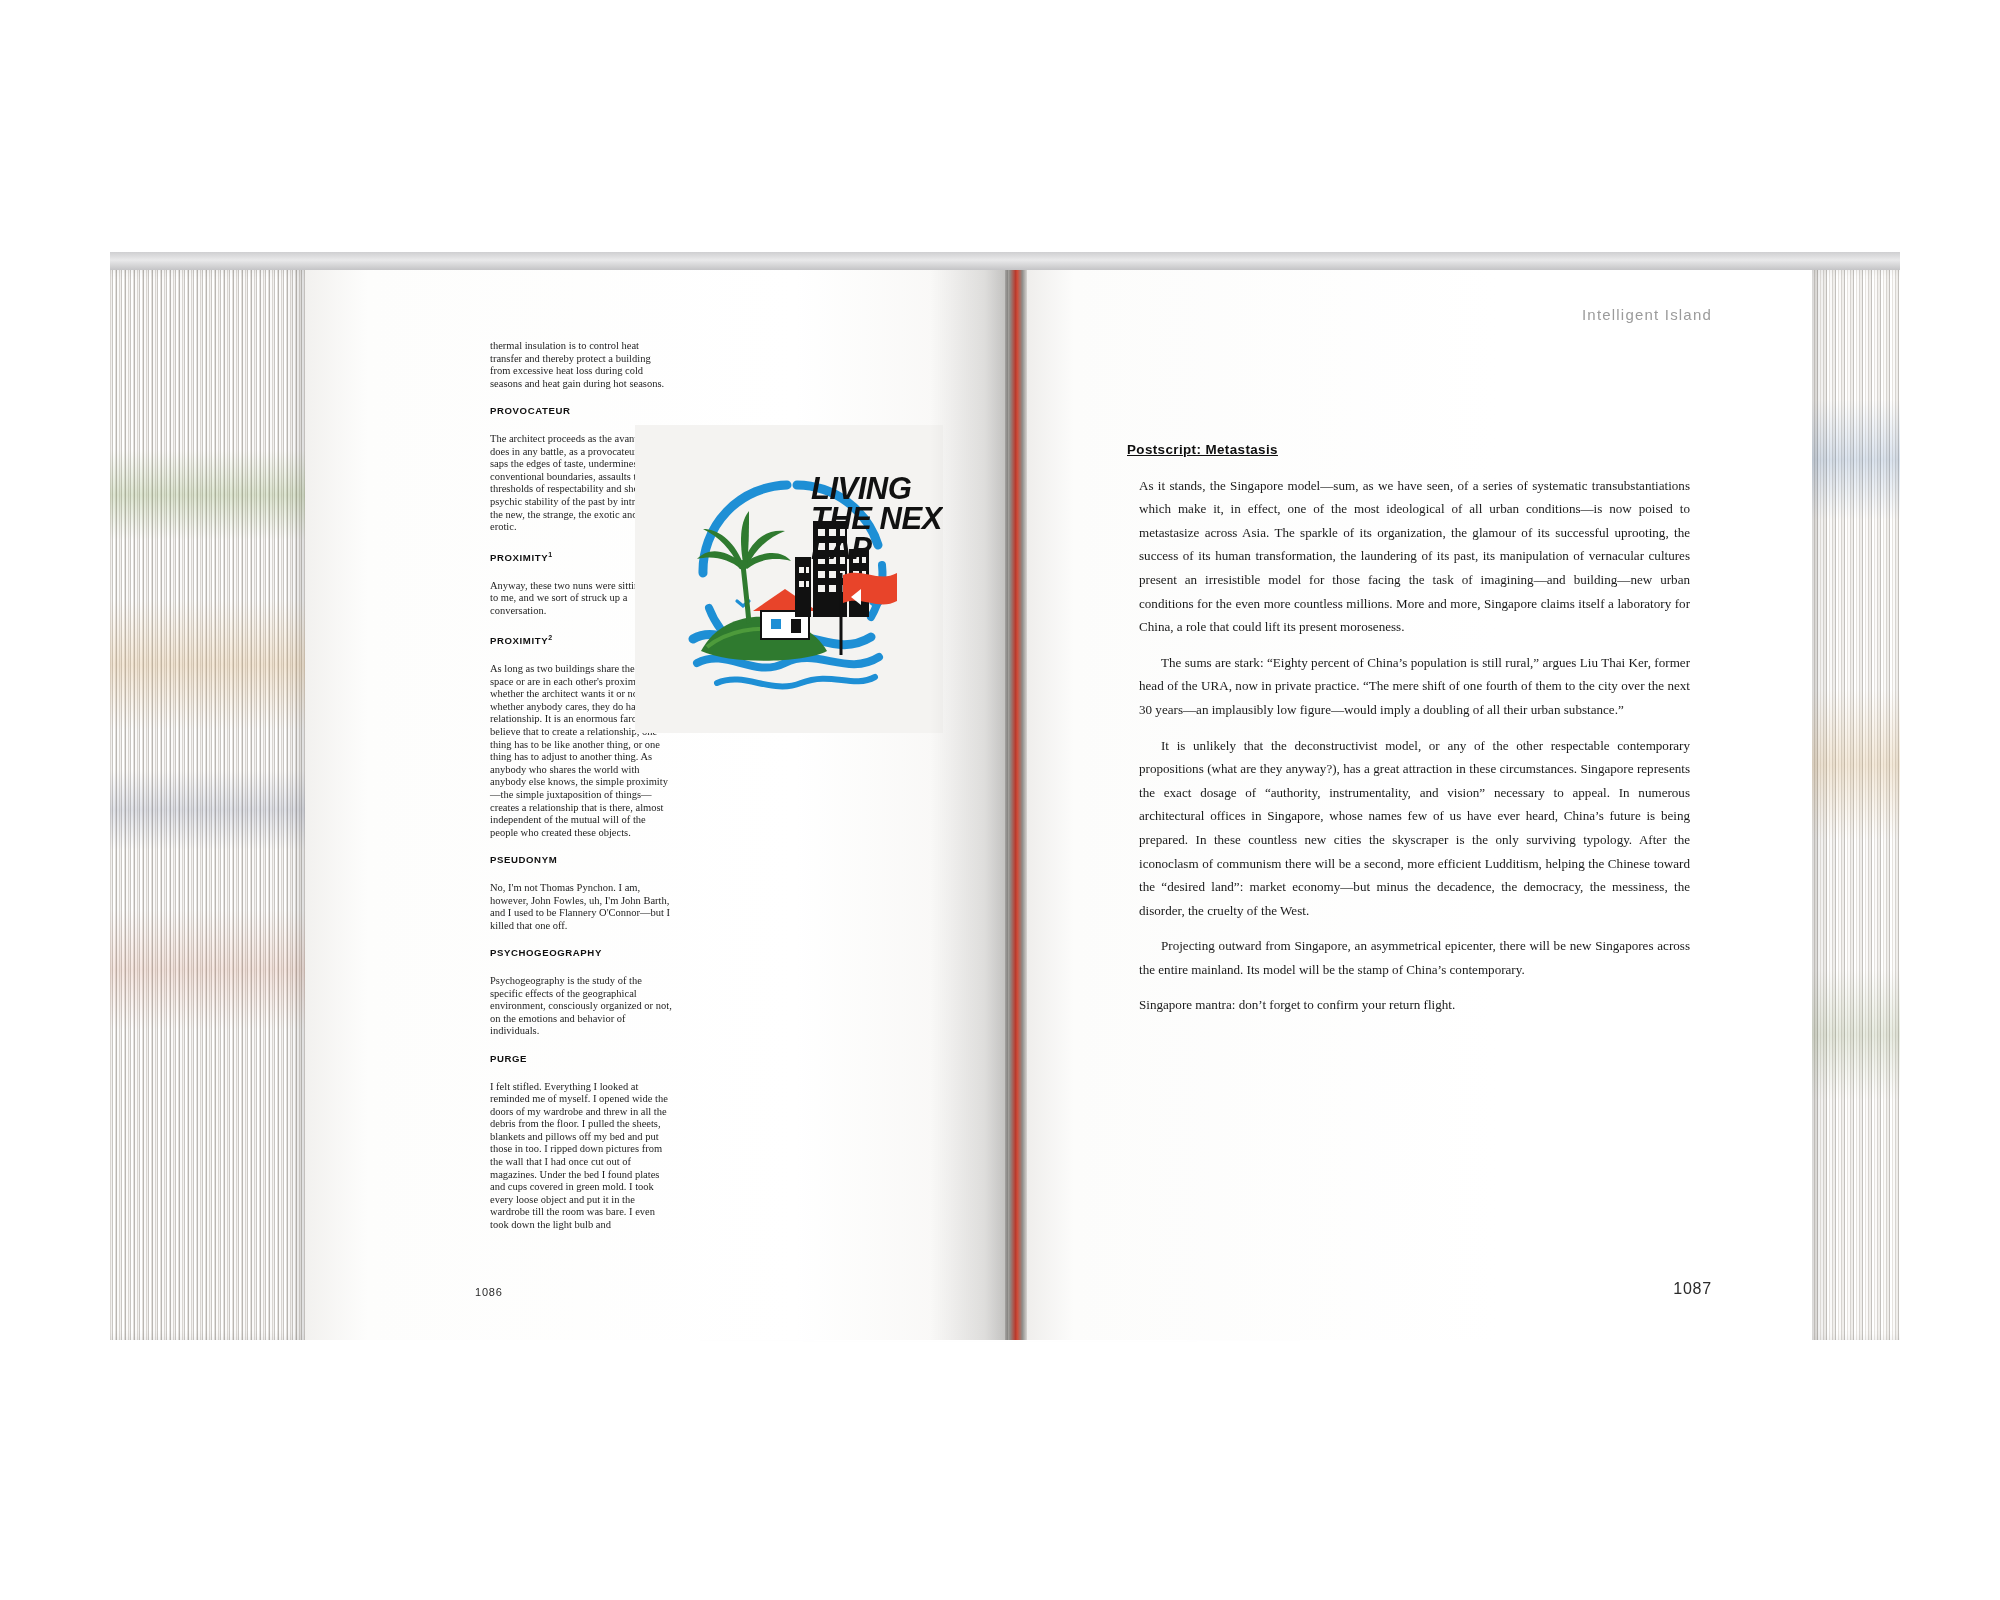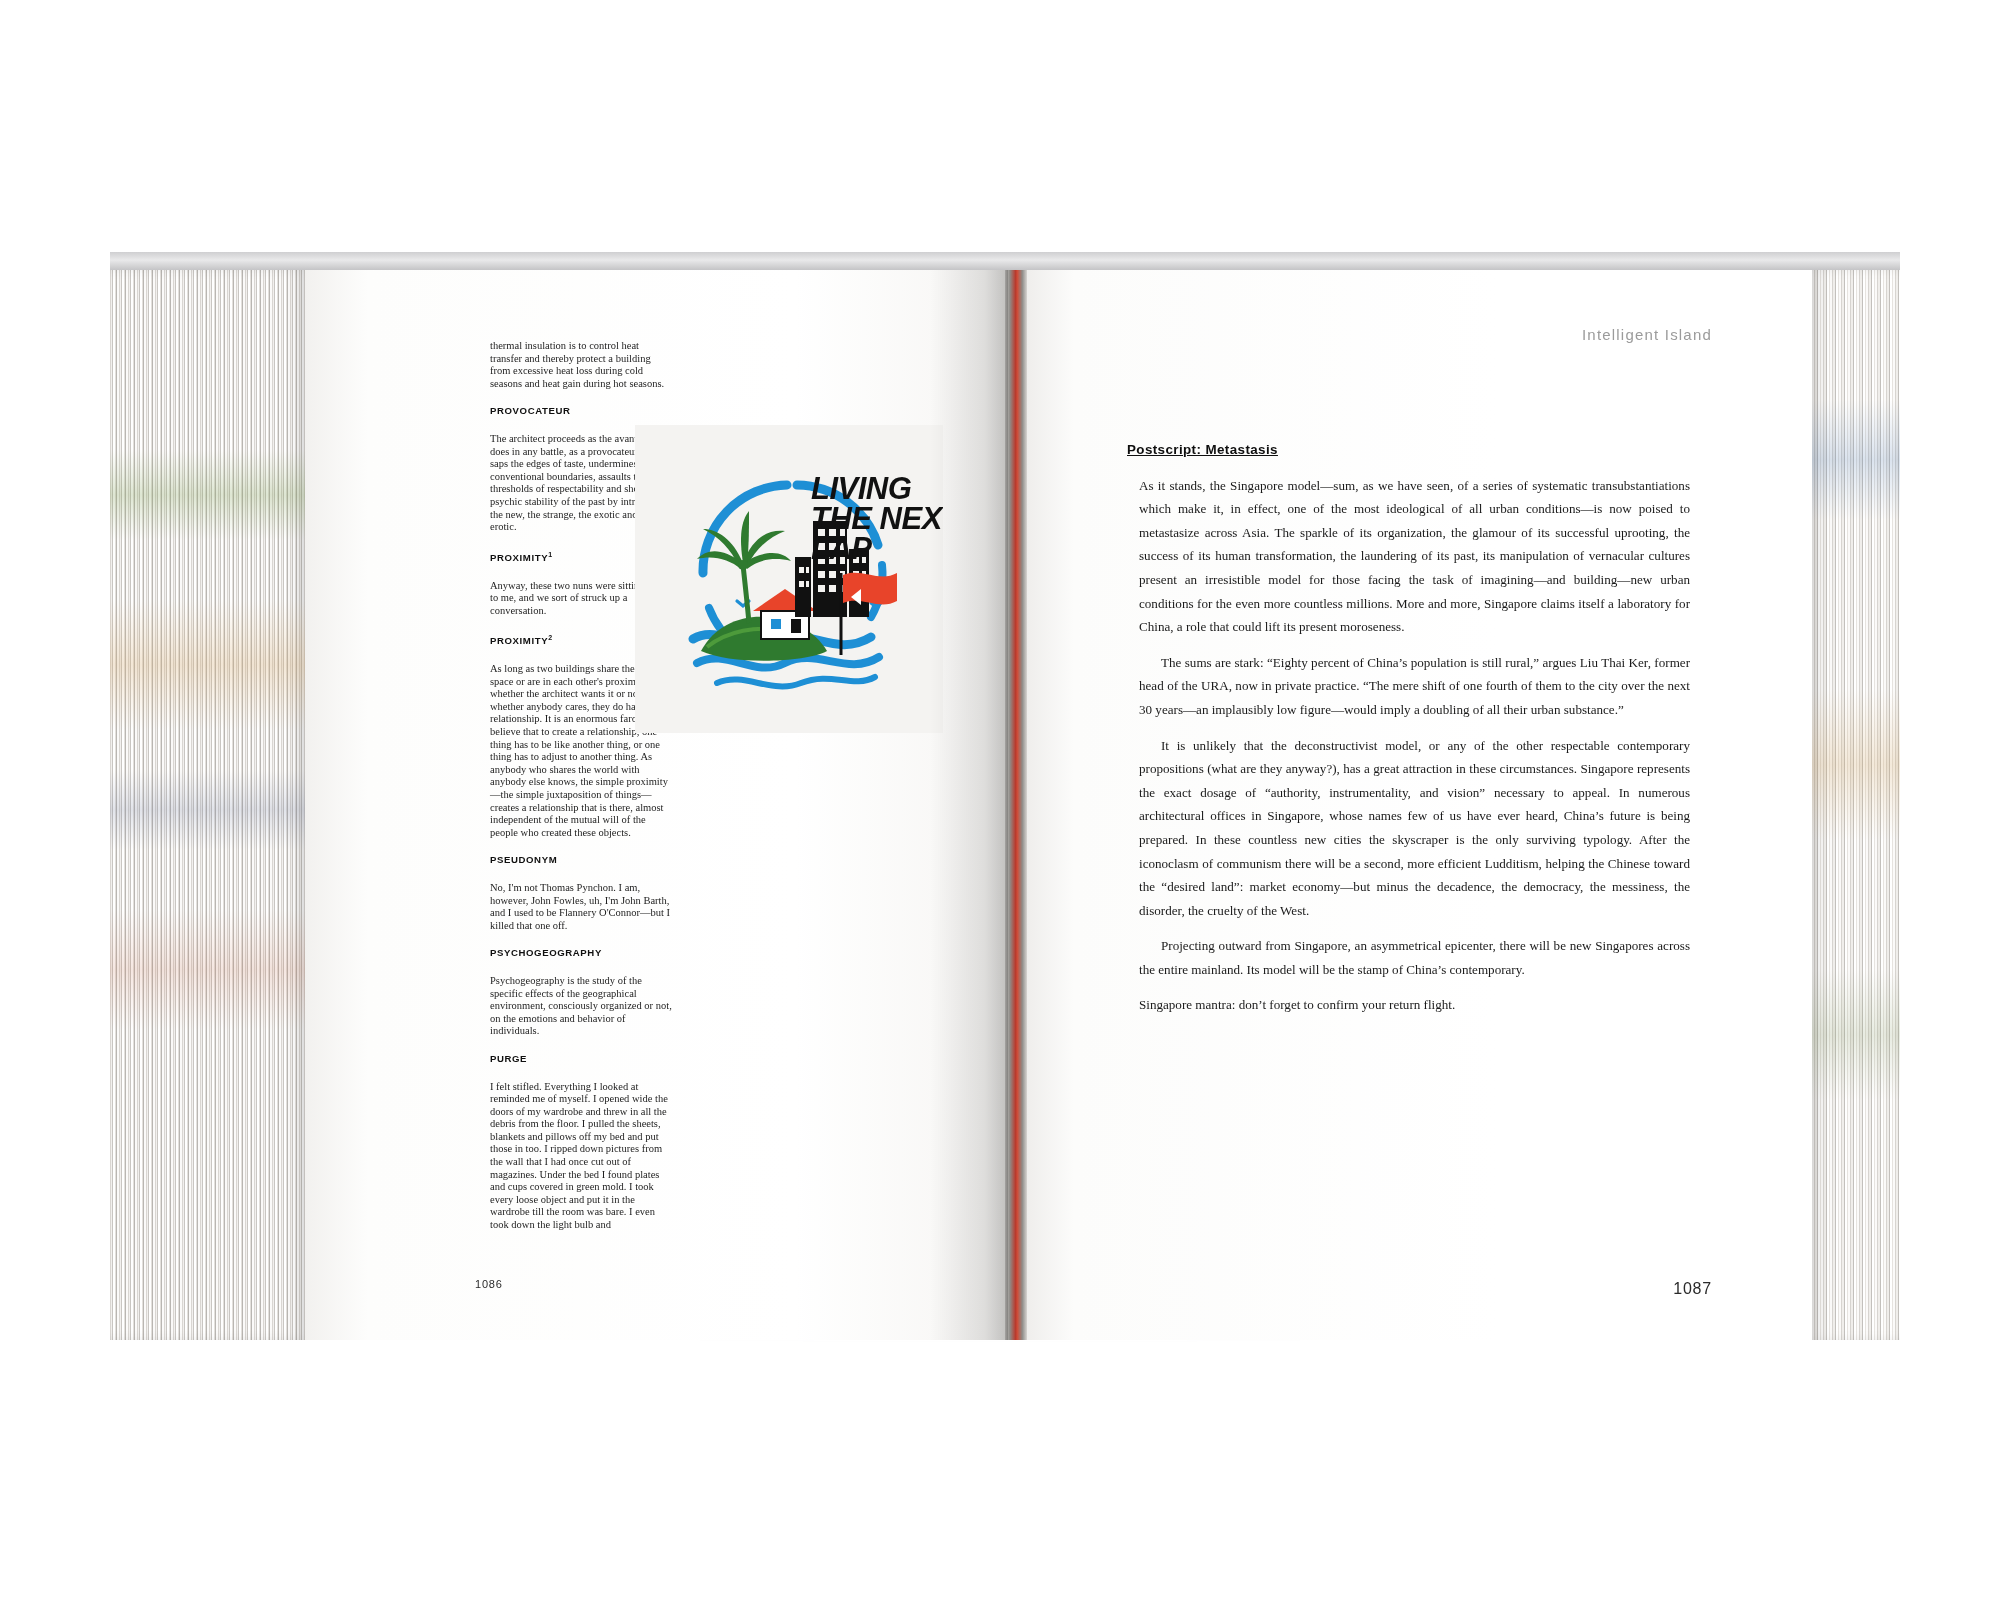--- a/index.html
+++ b/index.html
@@ -153,21 +153,21 @@
     font-size: 9.6px;
     letter-spacing: 0.6px;
     color: #101010;
     margin-top: 2px;
   }
   #left-col .term sup { font-size: 7px; }
 
   #folio-left {
     position: absolute;
     left: 170px;
-    bottom: 50px;
+    bottom: 42px;
     font-family: "Liberation Sans", sans-serif;
     font-size: 11px;
     letter-spacing: 0.8px;
     color: #2a2a2a;
   }
 
   
   #illus {
     position: absolute;
     left: 330px;
@@ -175,21 +175,21 @@
     width: 308px;
     height: 308px;
     background: #f4f3f1;
   }
   #illus svg { display: block; }
 
   
   #running-head {
     position: absolute;
     right: 100px;
-    top: 56px;
+    top: 36px;
     font-family: "Liberation Sans", sans-serif;
     font-size: 15px;
     letter-spacing: 1.2px;
     color: #9b9b9b;
     margin-left: 35px;
   }
   #right-col {
     position: absolute;
     left: 100px;
     top: 168px;

